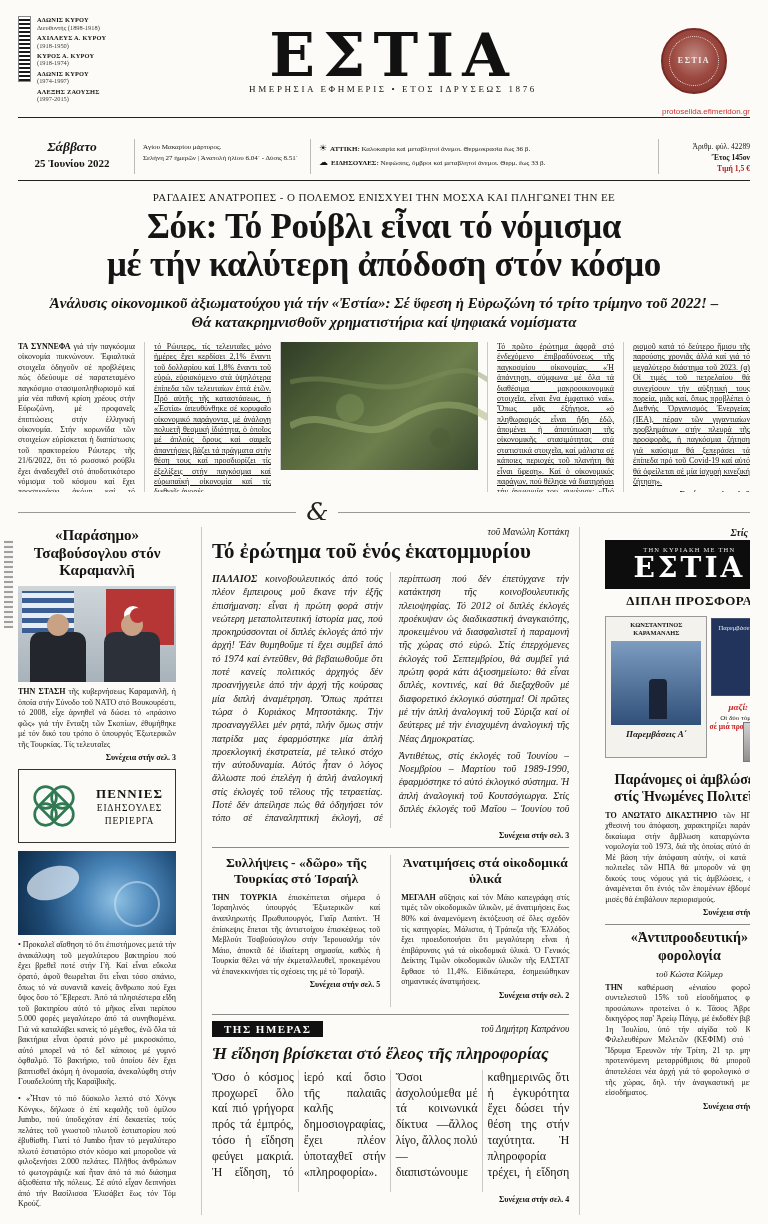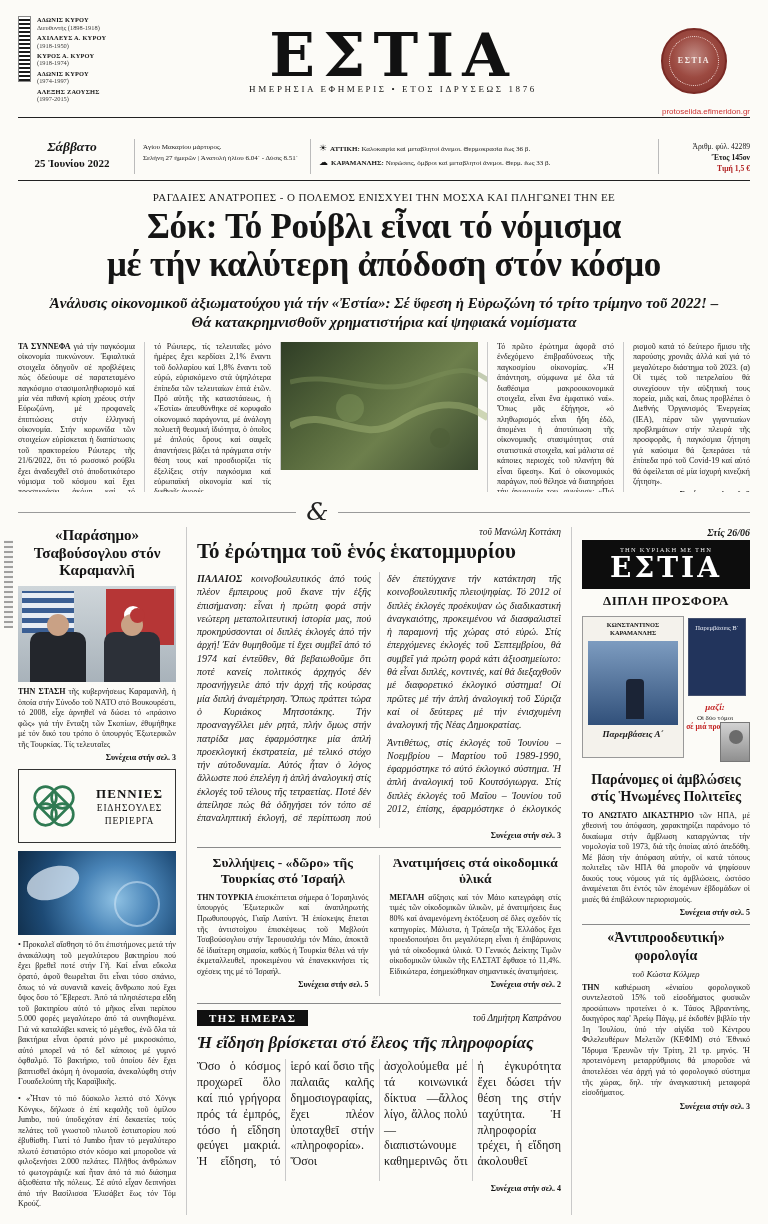--- a/index.html
+++ b/index.html
@@ -46,31 +46,31 @@
   .ib-issue .price { color:#b22222; font-weight:bold; }
   .ib-issue .yr { font-weight:bold; }
 
   
   .kicker { text-align:center; font-size:11px; letter-spacing:.4px; margin:10px 0 5px; color:#1c1c1c; }
   .headline { text-align:center; font-weight:bold; font-size:35px; line-height:1.08; letter-spacing:-.3px; }
   .deck { text-align:center; font-style:italic; font-weight:bold; font-size:15px;
           line-height:1.3; margin:10px 26px 9px; }
   .lead-row { display:flex; gap:9px; max-height:150px; overflow:hidden; margin-top:4px; }
   .lead-col { flex:1; font-size:8px; line-height:1.3; text-align:justify; }
-  .lead-row > * + * { border-left:1px solid #c9c9c9; padding-left:9px; }
+  .lead-row > * + * { border-left:1px solid #c9c9c9; padding-left:9px;text-decoration:underline; }
   .photo-lead { width:198px; height:128px; flex:none; background:linear-gradient(135deg,#2f3d26 0%,#56683c 38%,#6d7f4c 60%,#39482e 100%); }
   .lead-cont { display:block; text-align:right; font-weight:bold; font-size:8px; margin-top:3px; }
 
   
   .amp-divider { position:relative; border-top:1px solid #9a9a9a; margin:20px 0 14px; }
   .amp { position:absolute; left:38%; top:-16px; background:#fcfbf7; padding:0 10px;
          font-family:"DejaVu Serif", serif; font-style:italic; font-size:25px; color:#222; }
 
   
-  .main-grid { display:flex; gap:10px; height:688px; overflow:hidden; }
+  .main-grid { display:flex; gap:25px; height:688px; overflow:hidden; }
   .col-left { width:158px; flex:none; }
   .col-mid { flex:1; border-left:1px solid #c9c9c9; border-right:1px solid #c9c9c9; padding:0 10px; }
   .col-right { width:168px; flex:none; }
 
   .body-sm { font-size:8px; line-height:1.32; text-align:justify; }
   .cont { text-align:right; font-weight:bold; font-size:8px; margin:3px 0 7px; }
 
   
   .tsav-title { font-size:15px; font-weight:bold; text-align:center; line-height:1.18; margin-bottom:6px; }
   .photo-pol { position:relative; height:96px; background:linear-gradient(180deg,#cfd6da,#a8b2ba); overflow:hidden; margin-bottom:5px; }
@@ -200,21 +200,21 @@
     <div class="ib-saint">
       <div>Ἁγίου Μακαρίου μάρτυρος.</div>
       <div>Σελήνη 27 ἡμερῶν | Ἀνατολή ἡλίου 6.04΄ - Δύσις 8.51΄</div>
     </div>
     <div class="ib-weather">
       <div>
         <span class="wx-ico">☀</span><span class="wx-region">ΑΤΤΙΚΗ:</span>
         <span>Καλοκαιρία καί μεταβλητοί ἄνεμοι. Θερμοκρασία ἕως 36 β.</span>
       </div>
       <div>
-        <span class="wx-ico">☁</span><span class="wx-region">ΚΑΡΑΜΑΝΛΗΣ:</span>
+        <span class="wx-ico">☁</span><span class="wx-region">ΕΙΔΗΣΟΥΛΕΣ:</span>
         <span>Νεφώσεις, ὄμβροι καί μεταβλητοί ἄνεμοι. Θερμ. ἕως 33 β.</span>
       </div>
     </div>
     <div class="ib-issue">
       <div>Ἀριθμ. φύλ. 42289</div>
       <div class="yr">Ἔτος 145ον</div>
       <div class="price">Τιμή 1,5 €</div>
     </div>
   </div>
 

